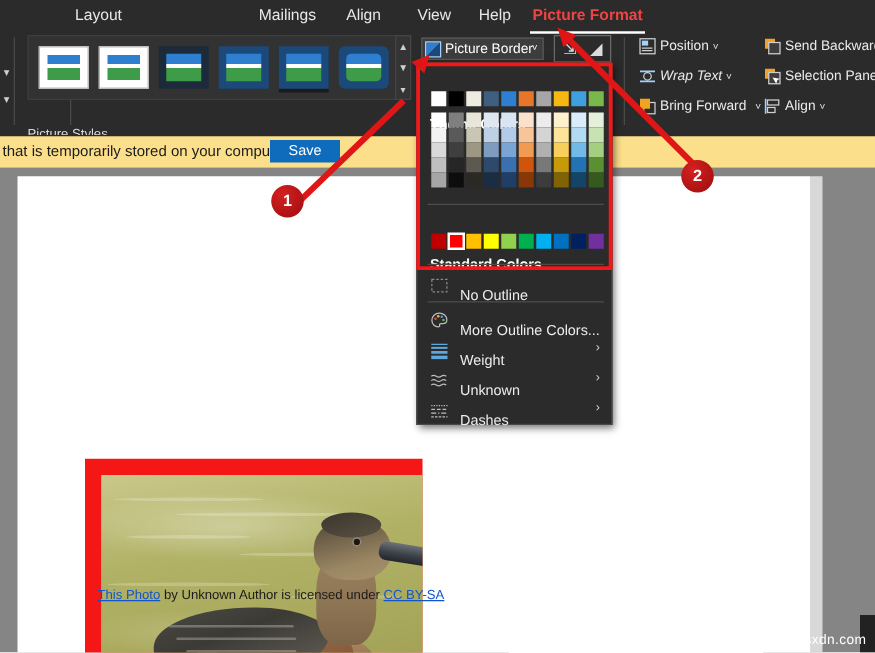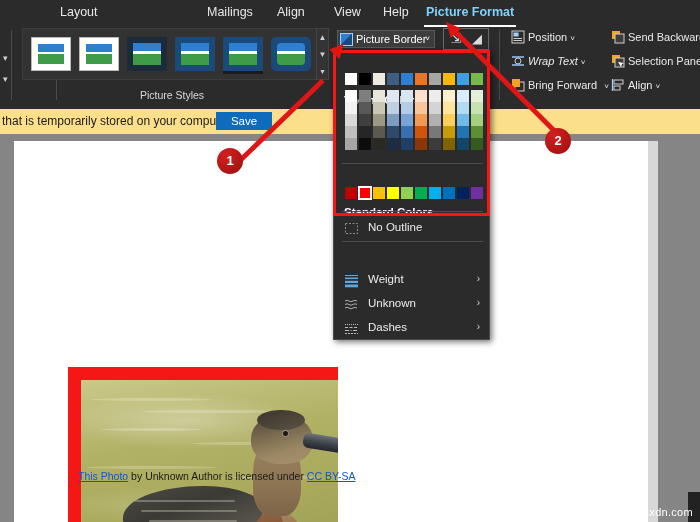--- a/index.html
+++ b/index.html
@@ -19,21 +19,21 @@
   }
   #tabbar{
     position:absolute; left:0; top:0; width:700px; height:26px;
     background:#2b2b2b;
   }
   .tab{
     position:absolute; top:2px; height:22px; line-height:21px;
     color:#e8e8e8; font-size:12.5px; white-space:nowrap;
     padding:0 2px; cursor:default;
   }
-  .tab.active{ color:#7dd3fc; font-weight:bold; }
+  .tab.active{ color:#ef4444; font-weight:bold; }
   .tab.active::after{
     content:""; position:absolute; left:0; right:0; bottom:-3px;
     height:2px; background:#ffffff;
   }
 
   
   #styles-group{
     position:absolute; left:22px; top:28px; width:300px; height:52px;
     background:#323232; border:1px solid #3d3d3d;
   }
@@ -52,22 +52,22 @@
   .style-thumb.shadow{ box-shadow:0 3px 0 rgba(0,0,0,.45); }
 
   #style-scroll{
     position:absolute; left:316px; top:28px; width:13px; height:52px;
     background:#343434; border:1px solid #444;
   }
   .sc-arrow{ position:absolute; left:0; width:11px; height:16px; color:#cfcfcf; font-size:8px;
              text-align:center; line-height:16px; }
 
   #styles-label{
-    position:absolute; left:22px; top:89px; width:300px;
-    text-align:center; color:#d9d9d9; font-size:10.5px;
+    position:absolute; left:22px; top:101px; width:300px;
+    color:#d9d9d9; font-size:10.5px;
   }
   #group-div-1{ position:absolute; left:11px; top:30px; width:1px; height:70px; background:#4a4a4a; }
   #group-div-2{ position:absolute; left:56px; top:30px; width:1px; height:70px; background:#4a4a4a; }
 
   .left-chev{ position:absolute; left:3px; color:#cfcfcf; font-size:9px; }
 
   
   #pic-border-btn{
     position:absolute; left:337px; top:30px; width:98px; height:18px;
     background:#3d3d3d; border:1px solid #5a5a5a;
@@ -203,21 +203,21 @@
   }
   .swatch{ position:absolute; width:12px; height:12px; }
   .sw-col{ position:absolute; width:12px; }
   .menu-sep{ position:absolute; left:8px; width:141px; height:1px; background:#4d4d4d; }
 
   .menu-row{
     position:absolute; left:1px; width:155px; height:23px;
   }
   .menu-row .mi-ic{ position:absolute; left:9px; top:4px; width:15px; height:15px; }
   .menu-row .mi-label{
-    position:absolute; left:33px; top:4px; color:#ececec; font-size:11.5px; white-space:nowrap;
+    position:absolute; left:33px; top:14px; color:#ececec; font-size:11.5px; white-space:nowrap;
   }
   .menu-row .mi-arrow{ position:absolute; right:10px; top:4px; color:#cfcfcf; font-size:10px; }
 
   
   .callout{
     position:absolute; width:26px; height:26px; border-radius:50%;
     background:radial-gradient(circle at 35% 30%, #d42020, #9c0d0d);
     color:#ffffff; font-size:13px; font-weight:bold;
     text-align:center; line-height:26px; z-index:60;
   }
@@ -521,20 +521,32 @@
     <span class="mi-ic">
       <svg width="15" height="15" viewBox="0 0 15 15">
           <rect x="1.5" y="2.5" width="12" height="10" fill="none" stroke="#8a8a8a" stroke-dasharray="2,1.5"></rect>
         </svg>
     </span>
     <span class="mi-label">No Outline</span>
   </div>
 
   <div class="menu-sep" style="top:190px;"></div>
 
+  <div class="menu-row" style="top:194px;">
+    <span class="mi-ic">
+      <svg width="15" height="15" viewBox="0 0 15 15">
+          <path d="M7.5 1.5C4 1.5 1.5 4 1.5 7.2c0 3 2.4 5.3 5 5.3 1 0 1.4-.6 1.2-1.2-.3-.8.3-1.4 1.1-1.4h1.4c2 0 3.3-1.3 3.3-3.1 0-3-2.8-5.3-6-5.3z" fill="none" stroke="#bdbdbd"></path>
+          <circle cx="4.4" cy="6" r="1" fill="#e05050"></circle>
+          <circle cx="6.6" cy="4" r="1" fill="#f0c040"></circle>
+          <circle cx="9.4" cy="4.4" r="1" fill="#50a0e0"></circle>
+          <circle cx="10.8" cy="7" r="1" fill="#60b860"></circle>
+        </svg>
+    </span>
+    <span class="mi-label">More Outline Colors...</span>
+  </div>
 
   <div class="menu-row" style="top:218px;">
     <span class="mi-ic">
       <svg width="15" height="15" viewBox="0 0 15 15">
           <rect x="1" y="2" width="13" height="1" fill="#5ea8e0"></rect>
           <rect x="1" y="4.5" width="13" height="1.6" fill="#5ea8e0"></rect>
           <rect x="1" y="7.8" width="13" height="2.2" fill="#5ea8e0"></rect>
           <rect x="1" y="11.5" width="13" height="2.8" fill="#5ea8e0"></rect>
         </svg>
     </span>

